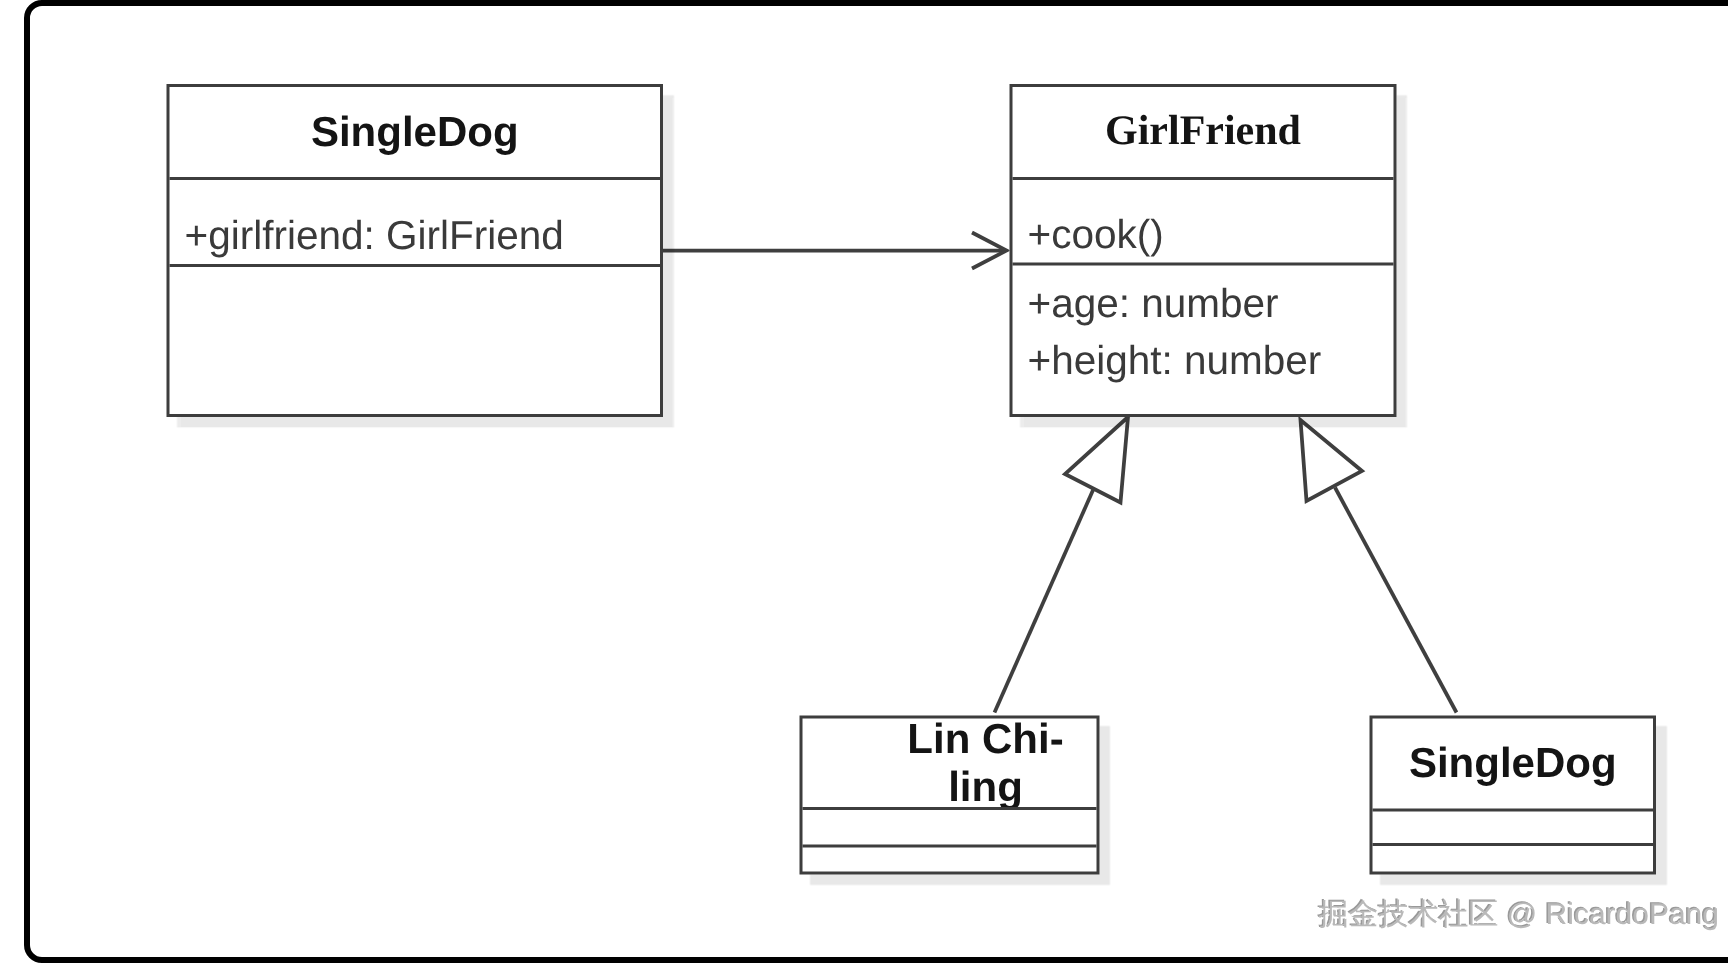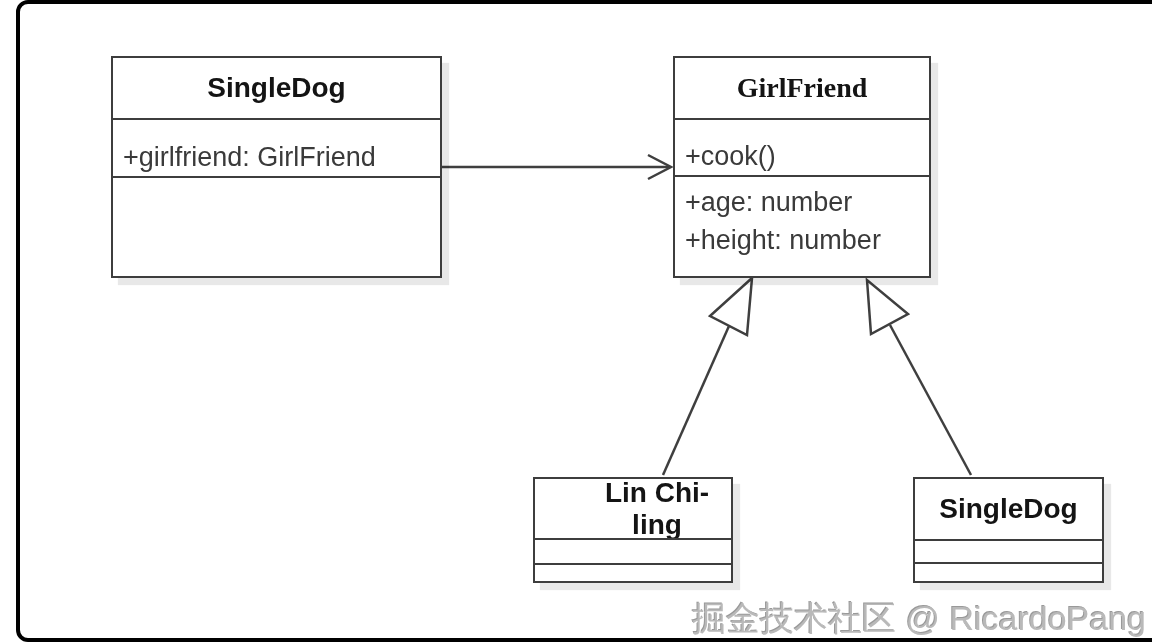--- a/index.html
+++ b/index.html
@@ -64,21 +64,21 @@
   }
   .uml-members.single {
     display: flex;
     align-items: center;
     padding-top: 17px;
   }
   .watermark {
     position: absolute;
     right: 18px;
     top: 592px;
-    font-size: 34px;
+    font-size: 20px;
     color: #b9b9b9;
     text-shadow: 1px 1px 0 #ffffff, -1px -1px 0 #999999;
     white-space: nowrap;
   }
 </style>
 </head>
 <body>
 
 <div class="canvas">
 

